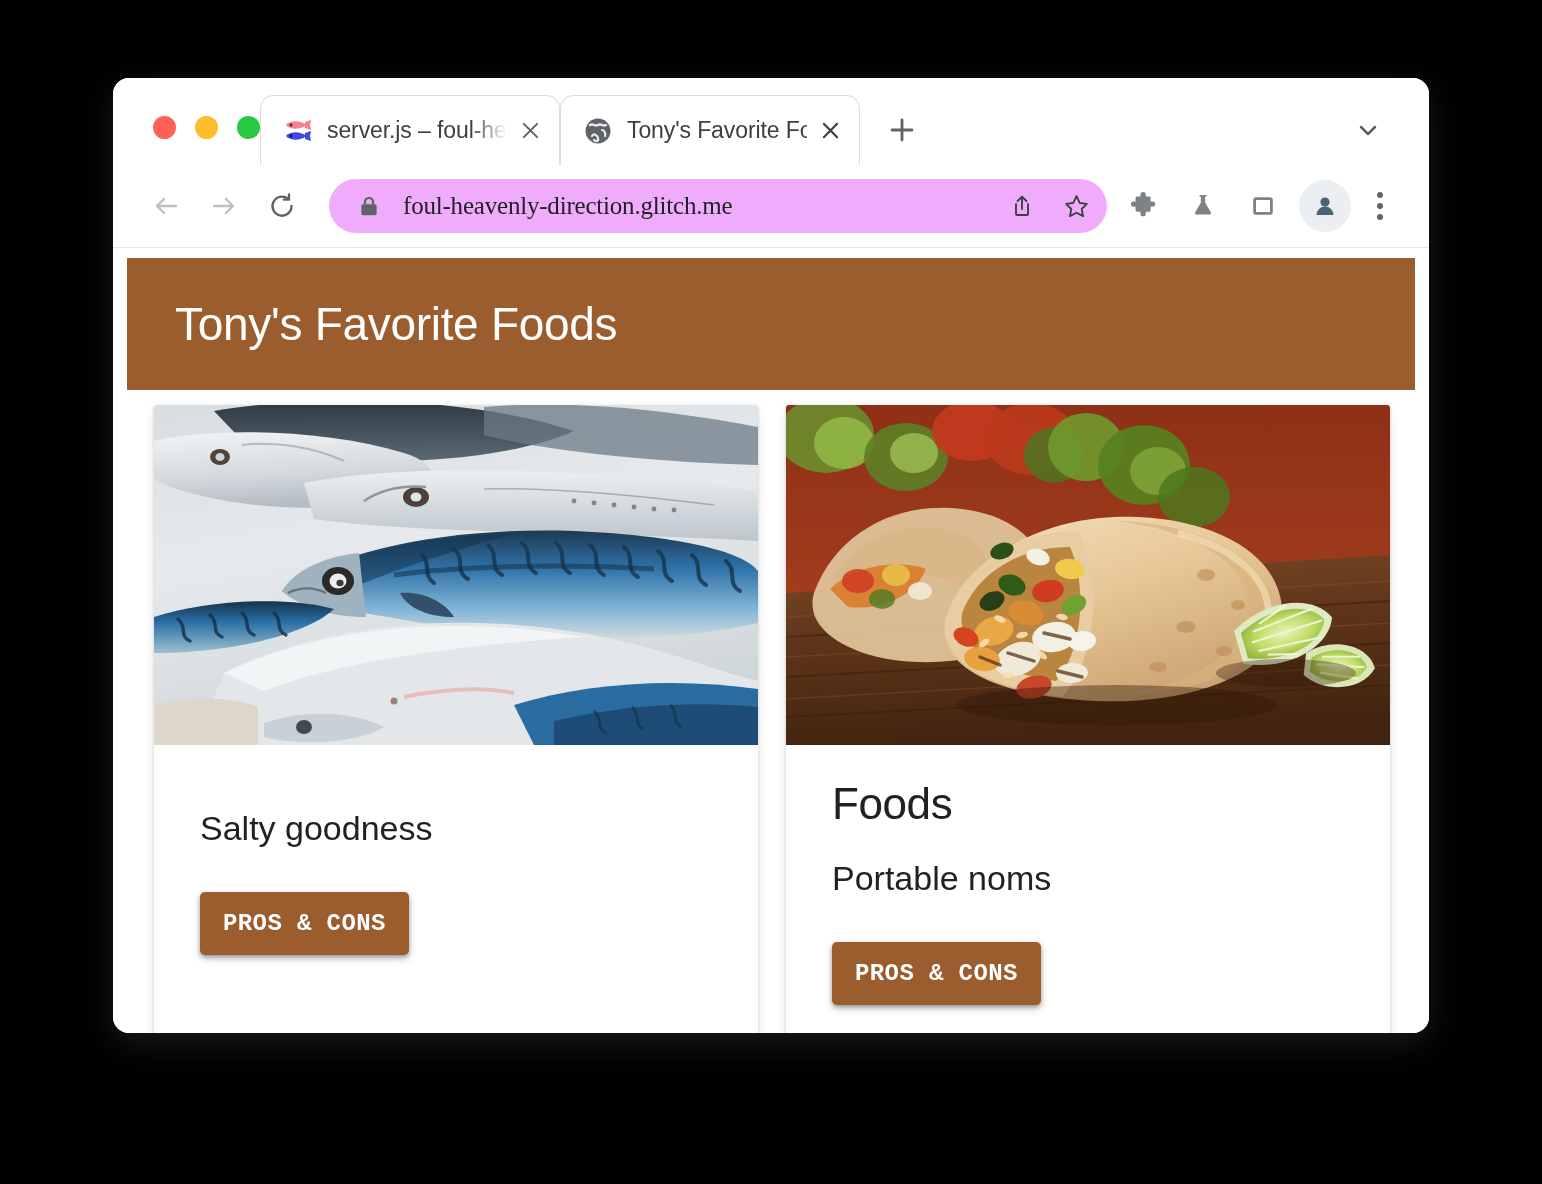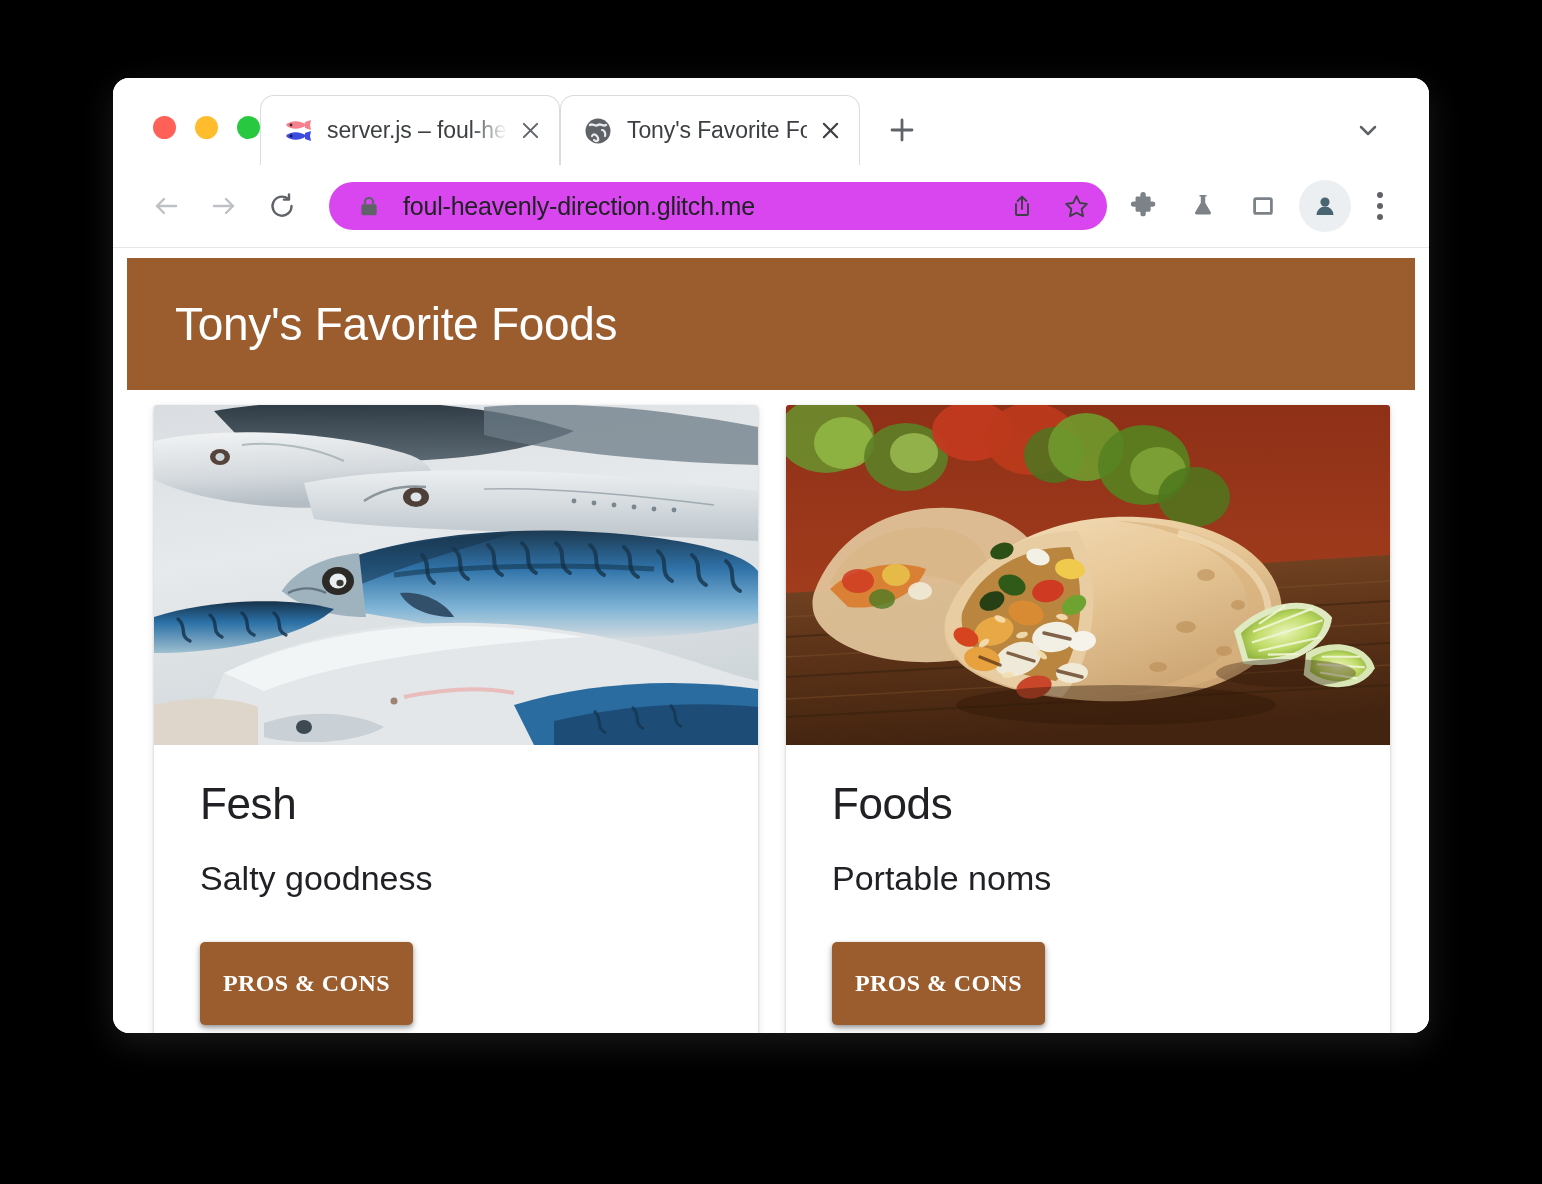--- a/index.html
+++ b/index.html
@@ -149,28 +149,29 @@
   }
   .nav-btn {
     width: 58px; height: 58px;
     display: flex; align-items: center; justify-content: center;
     flex: 0 0 auto;
   }
   .nav-btn svg { width: 30px; height: 30px; }
 
   #omnibox {
     flex: 1 1 auto;
-    height: 48px;
+    height: 54px;
     margin: 0 6px 0 18px;
-    background: #d946ef;
+    background: #f0abfc;
     border-radius: 27px;
     display: flex;
     align-items: center;
     padding: 0 4px 0 28px;
     min-width: 0;
+    font-family: Liberation Serif, serif;
   }
   #lock-icon { flex: 0 0 auto; display: flex; align-items: center; }
   #url-text {
     flex: 1 1 auto;
     margin-left: 22px;
     font-size: 25px;
     color: #202124;
     white-space: nowrap;
     overflow: hidden;
     letter-spacing: -0.2px;
@@ -255,25 +256,25 @@
     color: #202124;
   }
   .card-action { margin-top: 44px; }
   .pros-cons-btn {
     display: inline-block;
     background: #9b5c2e;
     color: #ffffff;
     font-size: 24px;
     font-weight: bold;
     letter-spacing: 0.4px;
-    padding: 28px 23px;
+    padding: 18px 23px;
     border-radius: 5px;
     border: none;
     box-shadow: 0 2px 4px rgba(0,0,0,0.3), 0 4px 8px rgba(0,0,0,0.18);
-    font-family: Liberation Serif, serif;
+    font-family: Liberation Mono, monospace;
   }
 </style>
 </head>
 <body>
 
 <div id="browser-window">
 
   <div id="tab-strip">
 
     <div class="traffic-lights">
@@ -524,21 +525,20 @@
               <path d="M478 302 C488 310, 478 318, 490 324"></path>
               <path d="M516 300 C526 308, 516 316, 528 322"></path>
             </g>
 
             <path d="M110 318 C150 304, 200 306, 230 322 C200 340, 140 340, 110 332 Z" fill="#c9d1d6"></path>
             <ellipse cx="150" cy="322" rx="8" ry="7" fill="#3e4a52"></ellipse>
             <path d="M0 300 C40 290, 80 292, 104 302 L104 340 L0 340 Z" fill="#dfd6cb"></path>
           </svg>
         </div>
         <div class="card-body">
-          <div class="card-title">Fesh</div>
           <div class="card-sub">Salty goodness</div>
           <div class="card-action">
             <button class="pros-cons-btn">PROS &amp; CONS</button>
           </div>
         </div>
       </div>
 
       <div class="card">
         <div class="card-media">
           <svg viewBox="0 0 604 340" preserveAspectRatio="xMidYMid slice" xmlns="http://www.w3.org/2000/svg">

